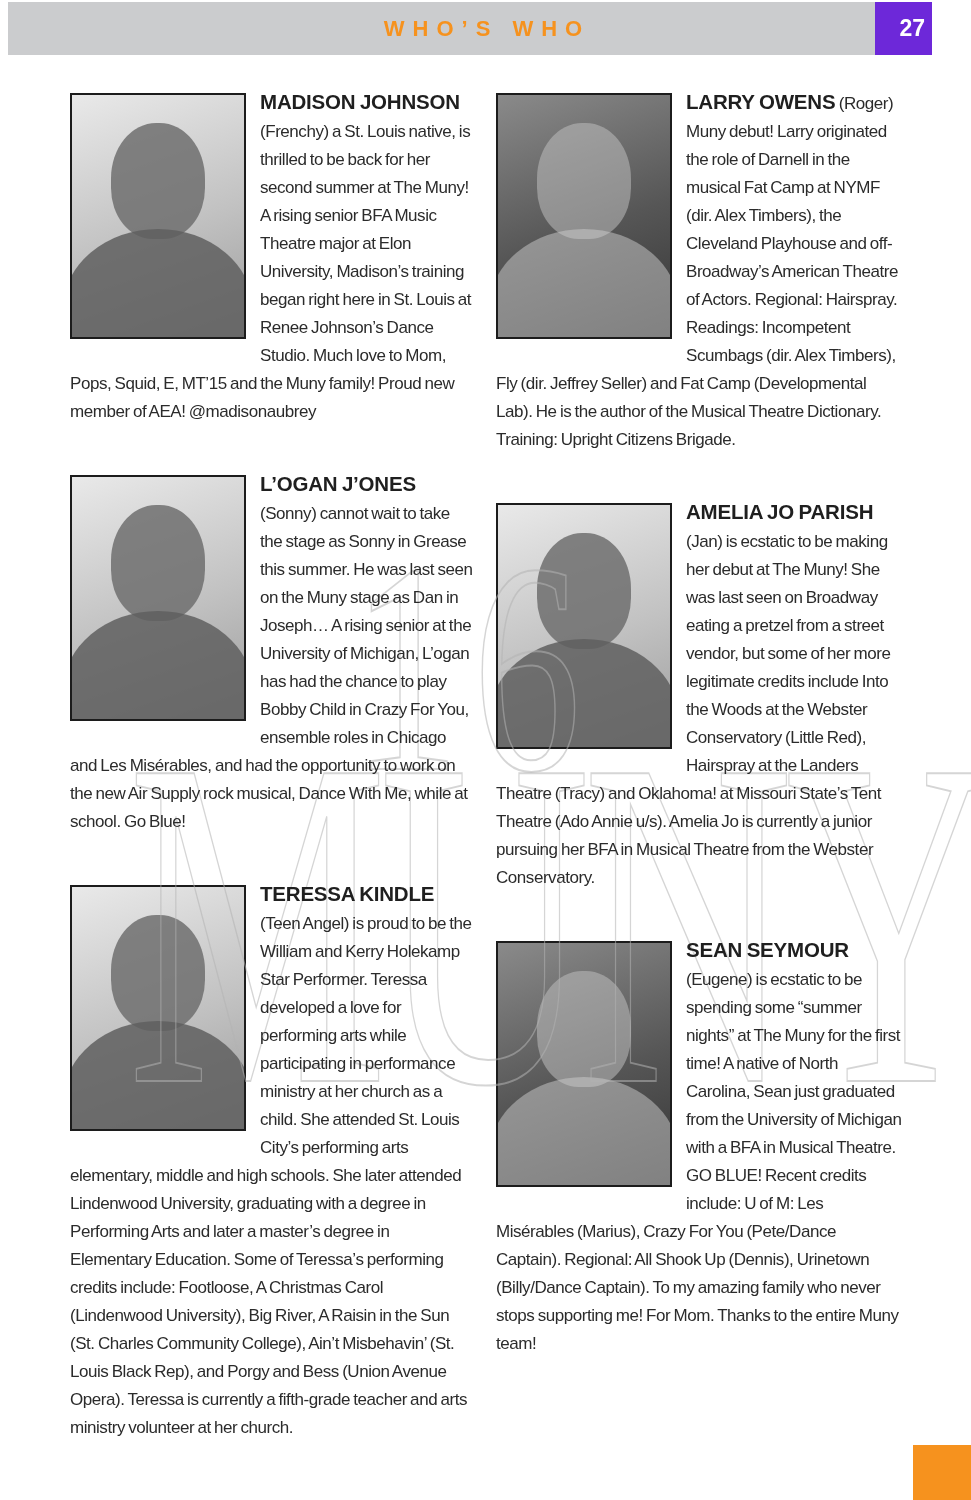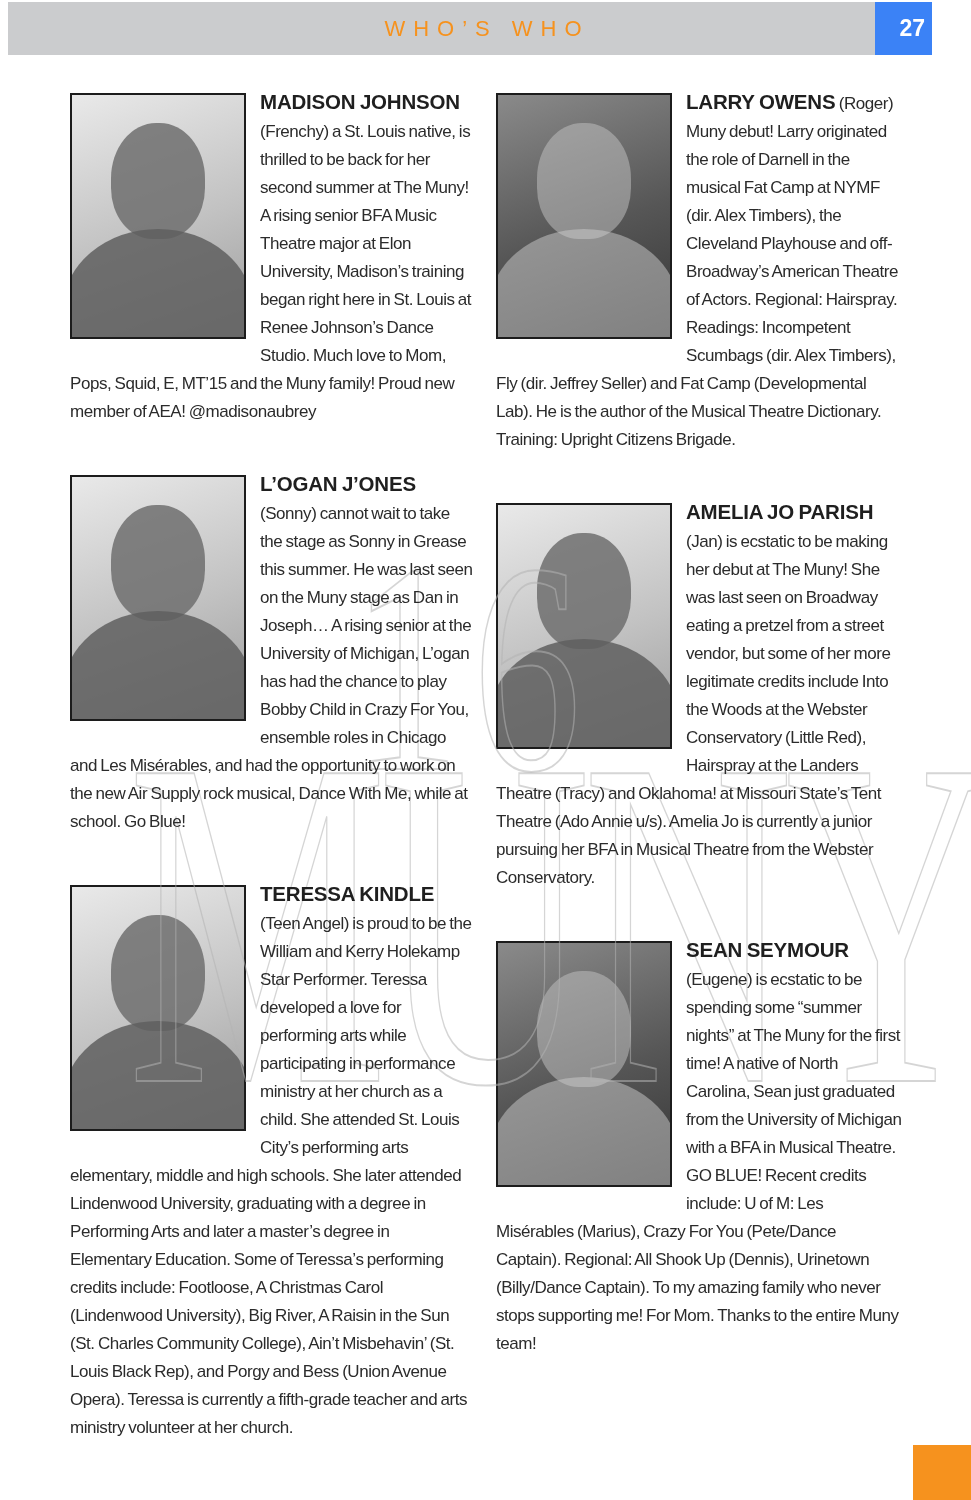--- a/index.html
+++ b/index.html
@@ -13,28 +13,28 @@
 
   
   .header-bar {
     position: absolute; left: 8px; top: 2px;
     width: 898px; height: 53px;
     background: #cbccce;
     display: flex; align-items: center; justify-content: center;
   }
   .header-title {
     color: #f6921e;
-    font-size: 22px; font-weight: normal;
+    font-size: 22px; font-weight: bold;
     letter-spacing: 8px;
     padding-left: 60px; 
   }
   .page-badge {
     position: absolute; left: 875px; top: 2px;
     width: 57px; height: 53px;
-    background: #3b82f6;
+    background: #6d28d9;
     display: flex; align-items: center; justify-content: flex-end;
     padding-right: 7px;
   }
   .page-number { color: #ffffff; font-size: 23px; font-weight: bold; }
 
   
   .watermark { position: absolute; z-index: 2; pointer-events: none; }
   .wm-text {
     font-family: "Liberation Serif", serif;
     color: transparent;

